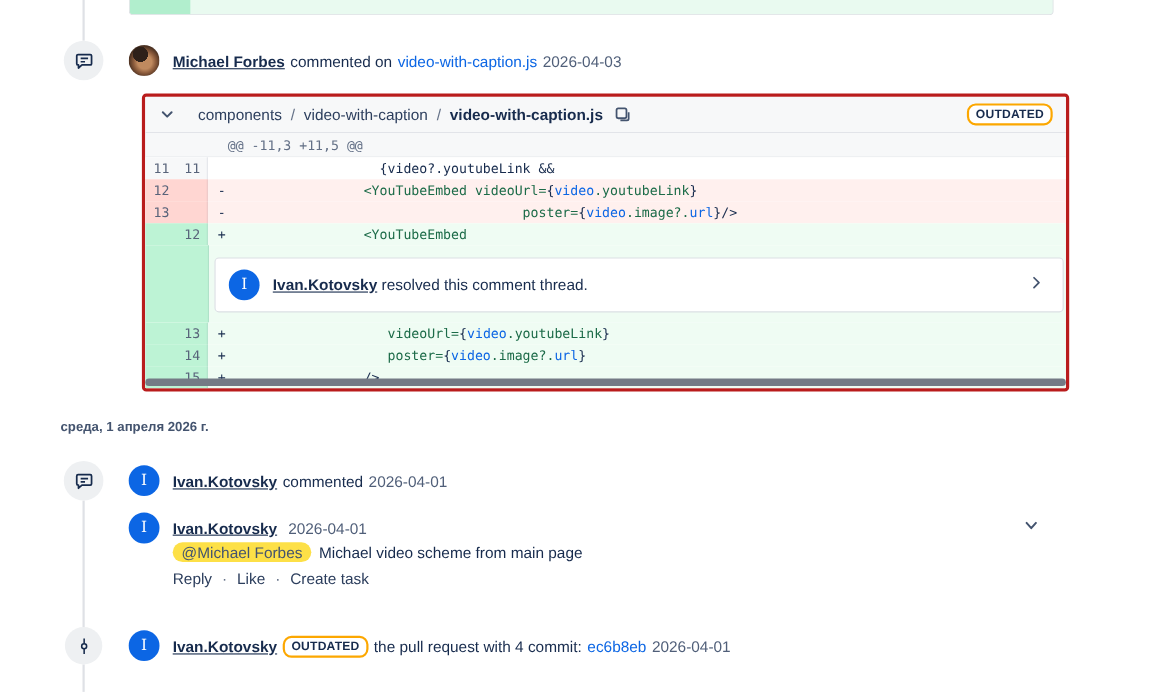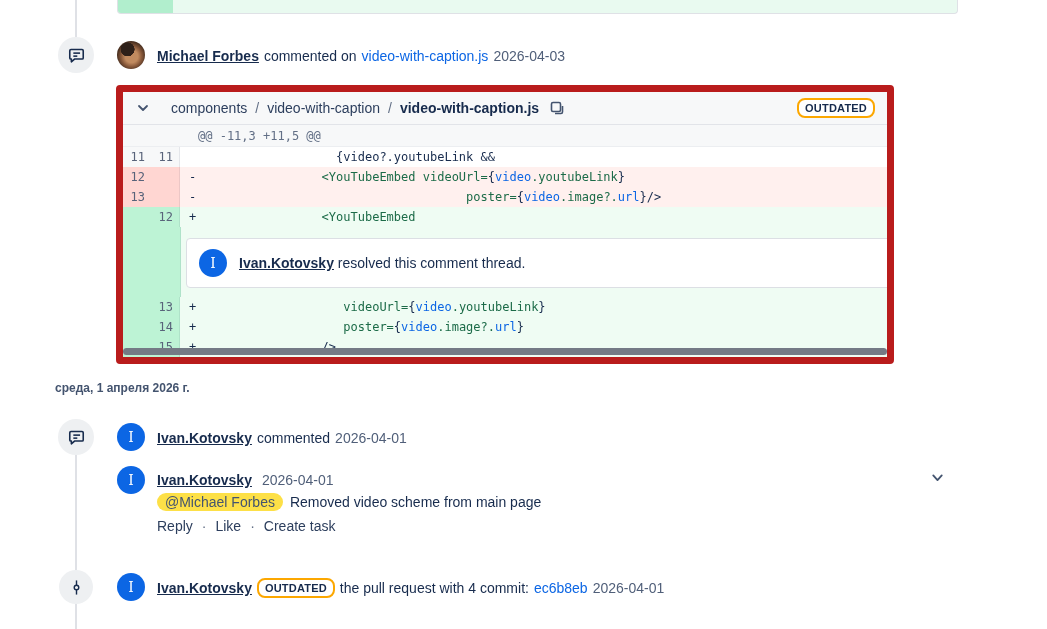--- a/index.html
+++ b/index.html
@@ -26,21 +26,21 @@
   .lozenge { display:inline-block; border:2px solid #fca700; border-radius:8px; background:#fff;
              font-size:11px; font-weight:bold; color:#172b4d; padding:1px 6px; line-height:14px; letter-spacing:.2px; }
 
   
   .top-strip { position:absolute; left:117px; top:0; width:841px; height:14px;
                border:1px solid #dfe1e6; border-top:none; border-radius:0 0 4px 4px;
                background:#e9faf0; overflow:hidden; }
   .top-strip .strip-gutter { position:absolute; left:0; top:0; width:55px; height:100%; background:#b1eecd; }
 
   
-  .diff-card { position:absolute; left:116px; top:85px; width:778px; border:7px solid #b91c1c;
+  .diff-card { position:absolute; left:129px; top:85px; width:843px; border:3px solid #b91c1c;
                border-radius:4px; background:#fff; overflow:hidden; }
   .diff-header { height:33px; background:#f7f8f9; border-bottom:1px solid #e2e4e9;
                  display:flex; align-items:center; padding:0 12px; }
   .diff-path { display:flex; align-items:center; gap:8px; font-size:14px; color:#2c3e5d; margin-left:20px; white-space:nowrap; }
   .diff-path .sep { color:#626f86; }
   .diff-path .seg-last { font-weight:bold; color:#172b4d; }
   .copy-btn { margin-left:10px; cursor:pointer; display:flex; align-items:center; }
   .hunk-row { height:22px; background:#f7f8f9; border-bottom:1px solid #eceef1;
               font:12px/22px "DejaVu Sans Mono","Liberation Mono",monospace; color:#626f86; padding-left:75px; white-space:pre; }
 
@@ -226,21 +226,21 @@
     <span class="muted">2026-04-01</span>
   </div>
 
   <div class="avatar avatar-blue" style="position:absolute;left:117px;top:466px;">I</div>
   <div class="event-line" style="left:157px;top:470px;height:20px;gap:10px;">
     <span class="bold">Ivan.Kotovsky</span>
     <span class="muted">2026-04-01</span>
   </div>
   <div class="event-line" style="left:157px;top:491px;height:22px;gap:7px;">
     <span class="mention-chip">@Michael Forbes</span>
-    <span>Removed video scheme from main page</span>
+    <span>Michael video scheme from main page</span>
   </div>
   <div class="actions">
       <span class="action">Reply</span>
       <span class="dot">·</span>
       <span class="action">Like</span>
       <span class="dot">·</span>
       <span class="action">Create task</span>
     </div>
   <span class="chev-down">
     <svg width="17" height="17" viewBox="0 0 16 16">

